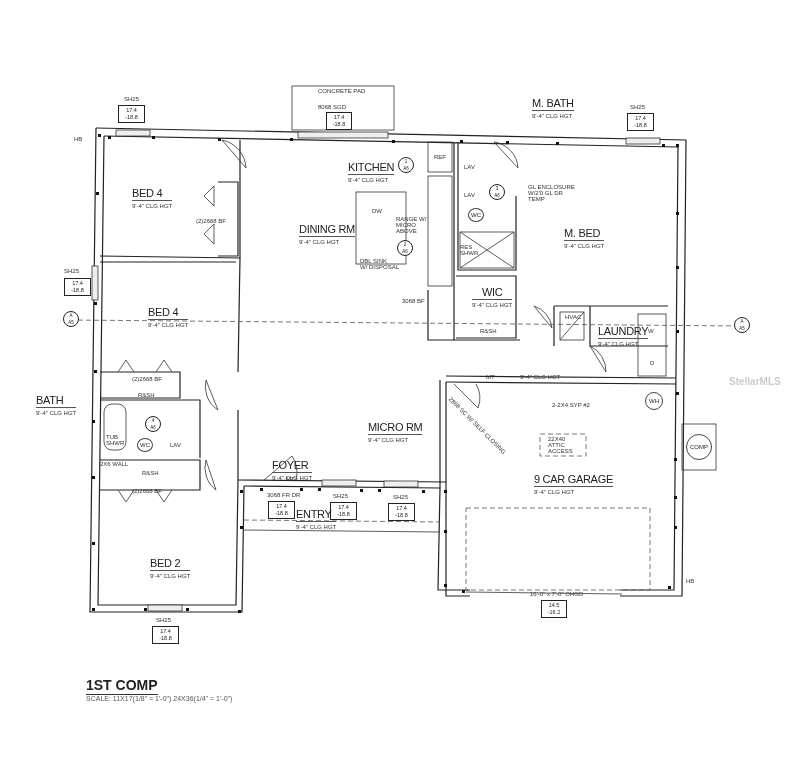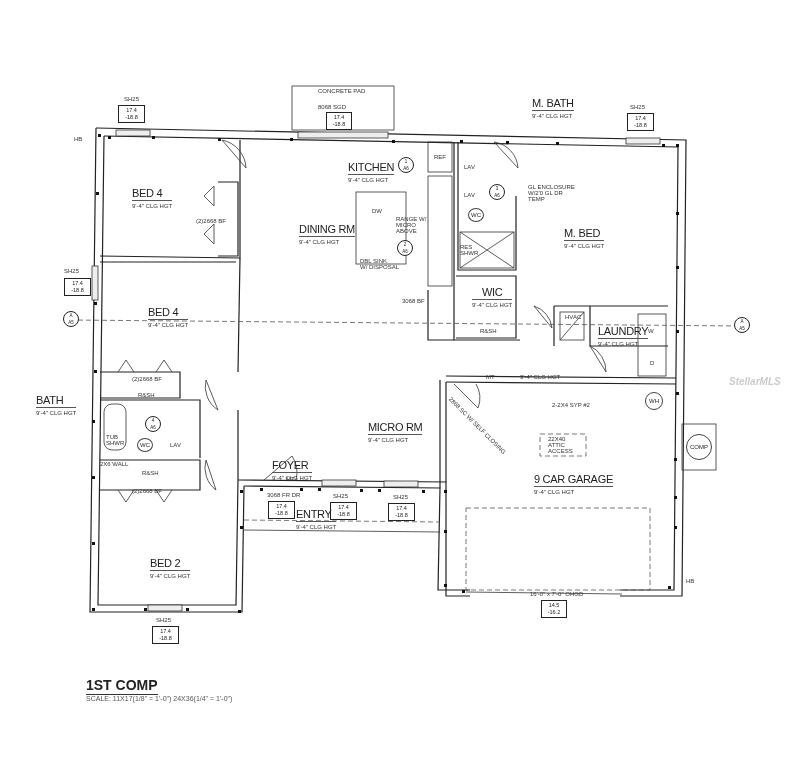--- a/index.html
+++ b/index.html
@@ -12,21 +12,21 @@
   .win{fill:#eee;stroke:#333;stroke-width:0.8;}
   .lbl{position:absolute;white-space:nowrap;line-height:1;}
   .room{font-size:11px;font-family:"Liberation Sans",sans-serif;letter-spacing:-0.3px;border-bottom:1px solid #555;padding-bottom:1px;}
   .clg{font-size:6px;color:#333;margin-top:2px;}
   .small{font-size:6px;color:#333;}
   .box{position:absolute;border:1px solid #222;font-size:5.5px;text-align:center;line-height:1.25;padding:1px 0;background:#fff;}
   .circle{position:absolute;border:1px solid #444;border-radius:50%;font-size:6px;display:flex;align-items:center;justify-content:center;background:#fff;}
   .marker{position:absolute;width:14px;height:14px;border:1px solid #222;border-radius:50%;font-size:4.5px;text-align:center;line-height:7px;background:#fff;}
   .title{position:absolute;left:86px;top:677px;font-size:14px;font-weight:bold;border-bottom:1px solid #333;padding-bottom:1px;}
   .scale{position:absolute;left:86px;top:695px;font-size:7px;color:#555;}
-  .wm{position:absolute;left:729px;top:376px;font-size:10px;color:#ccc;font-weight:bold;font-style:italic;}
+  .wm{position:absolute;left:729px;top:376px;font-size:10px;color:#ccc;font-weight:bold;}
 </style>
 </head>
 <body>
 
 <svg width="785" height="768" viewBox="0 0 785 768">
 
   <rect class="thin" x="292" y="86" width="102" height="44"></rect>
 
   <path class="wall" d="M96 128 L686 140 L682 596 L620 596"></path>
   <path class="wall" d="M104 136 L678 147 L674 590 L620 590"></path>

